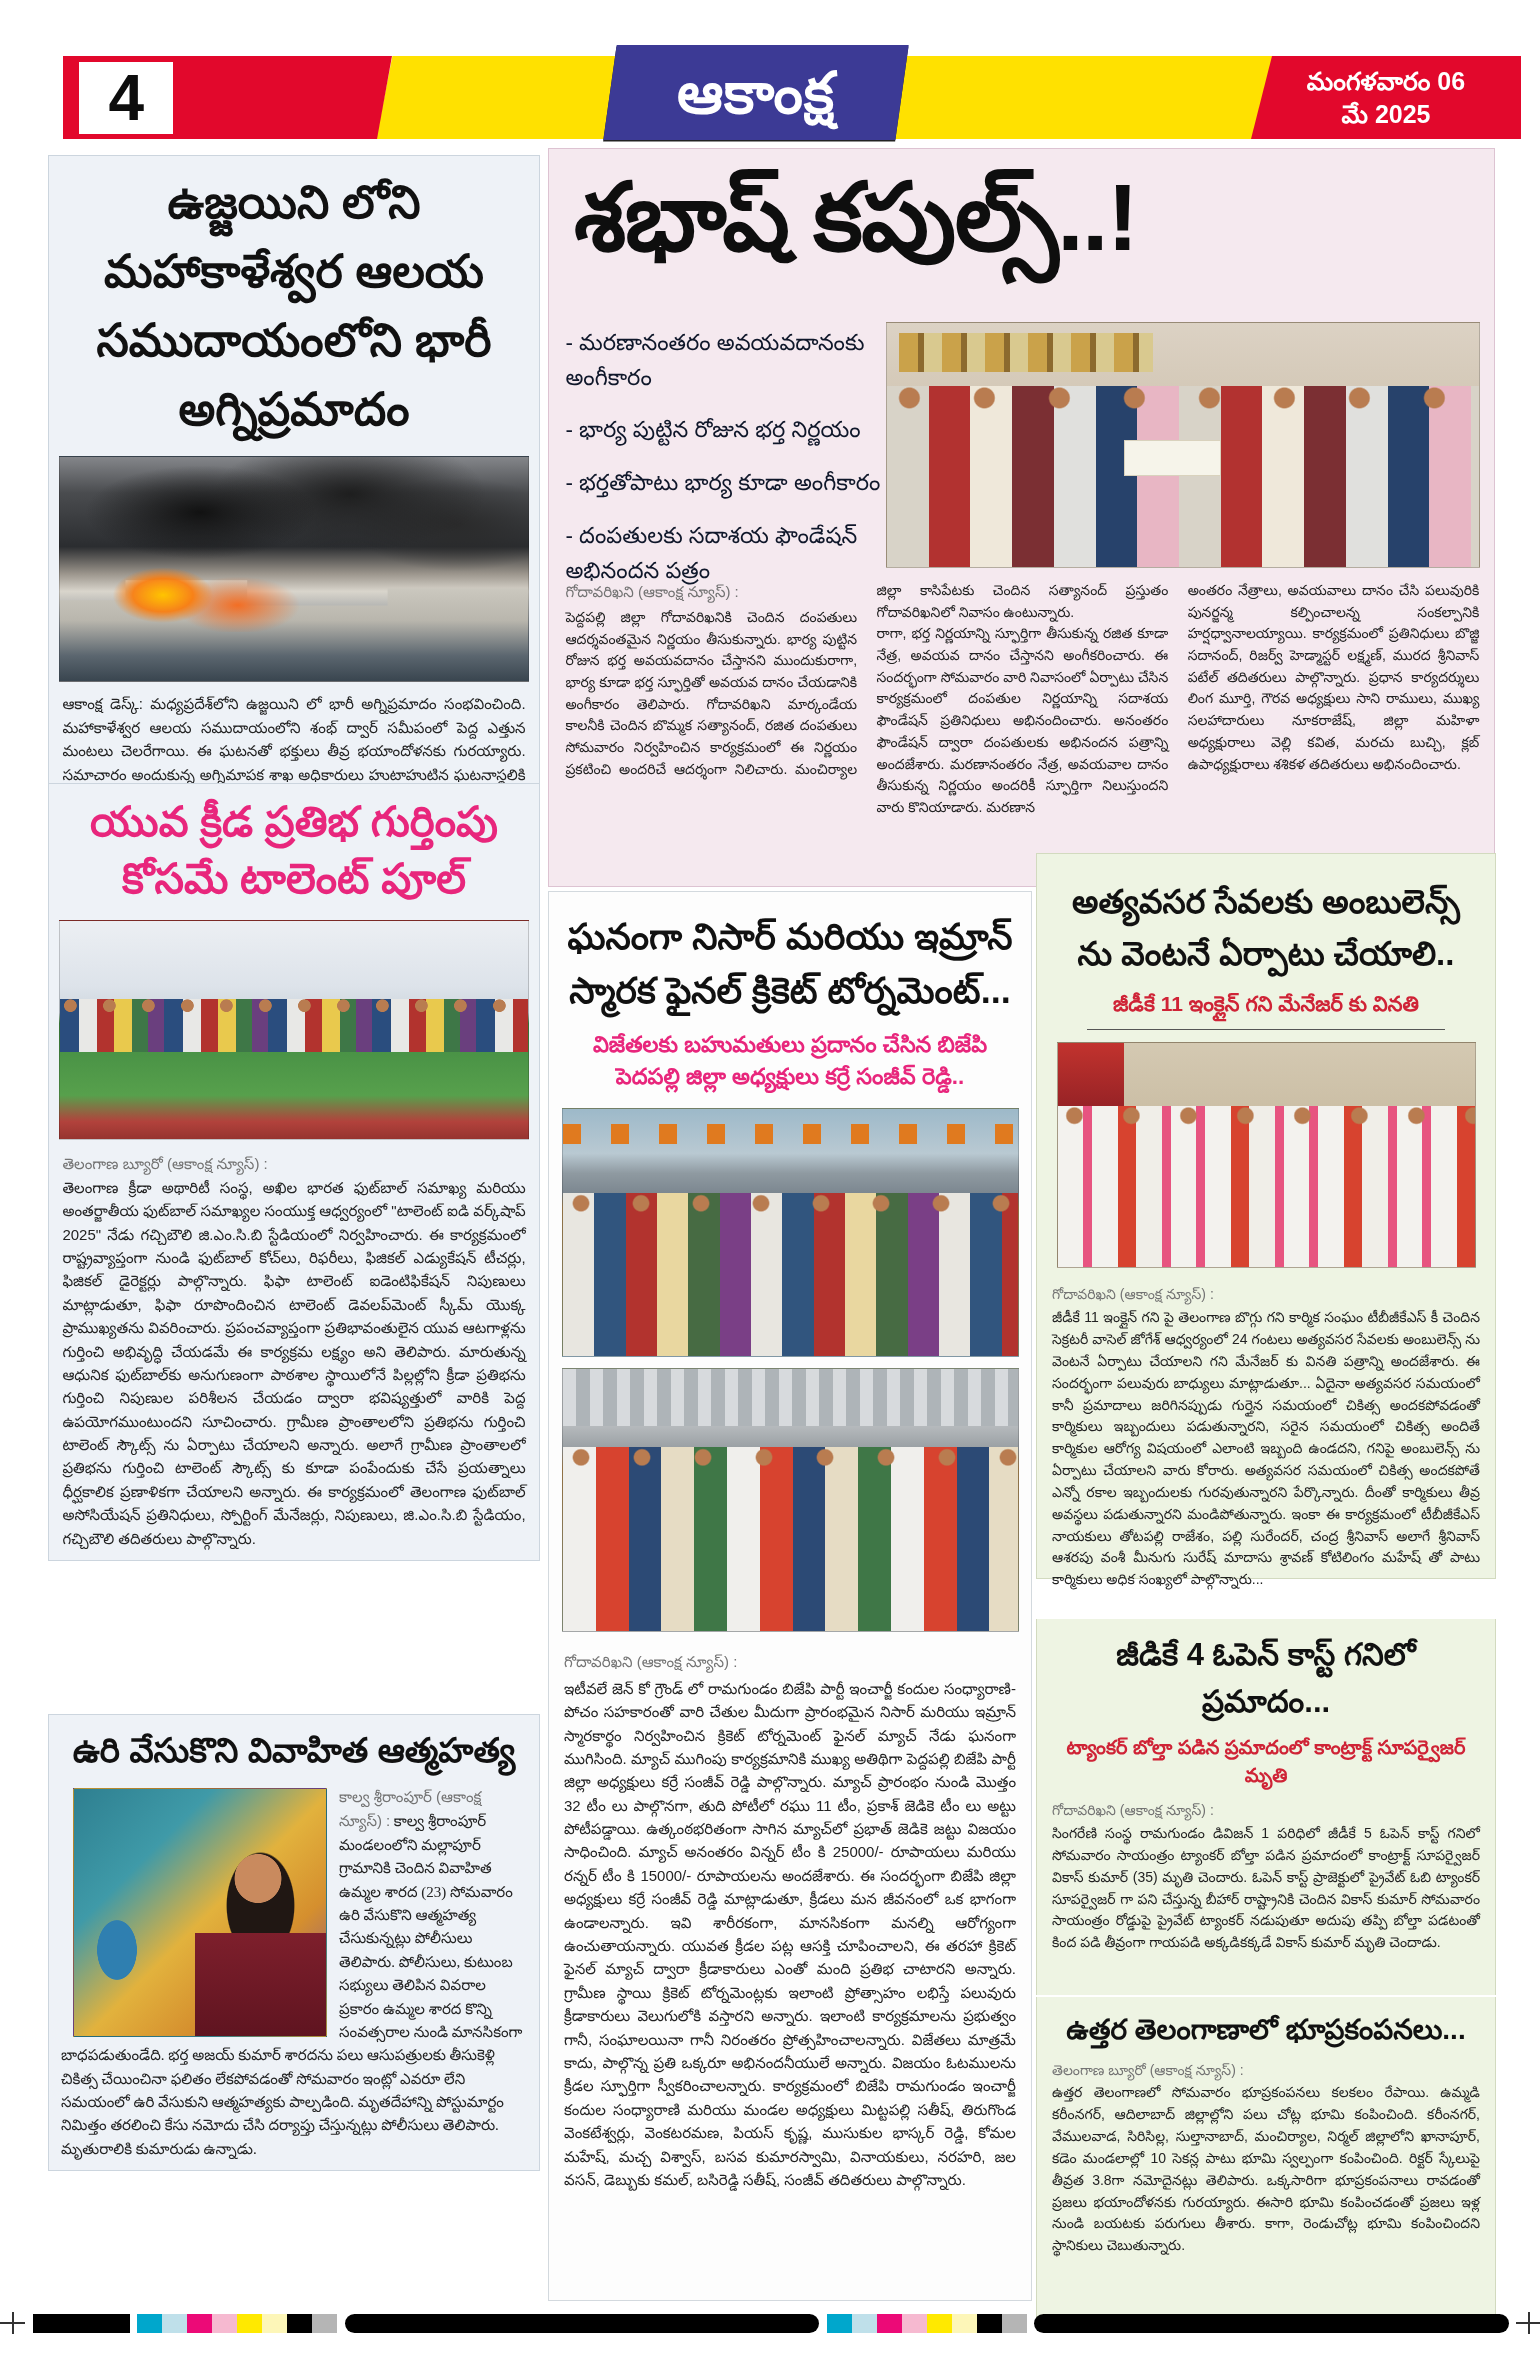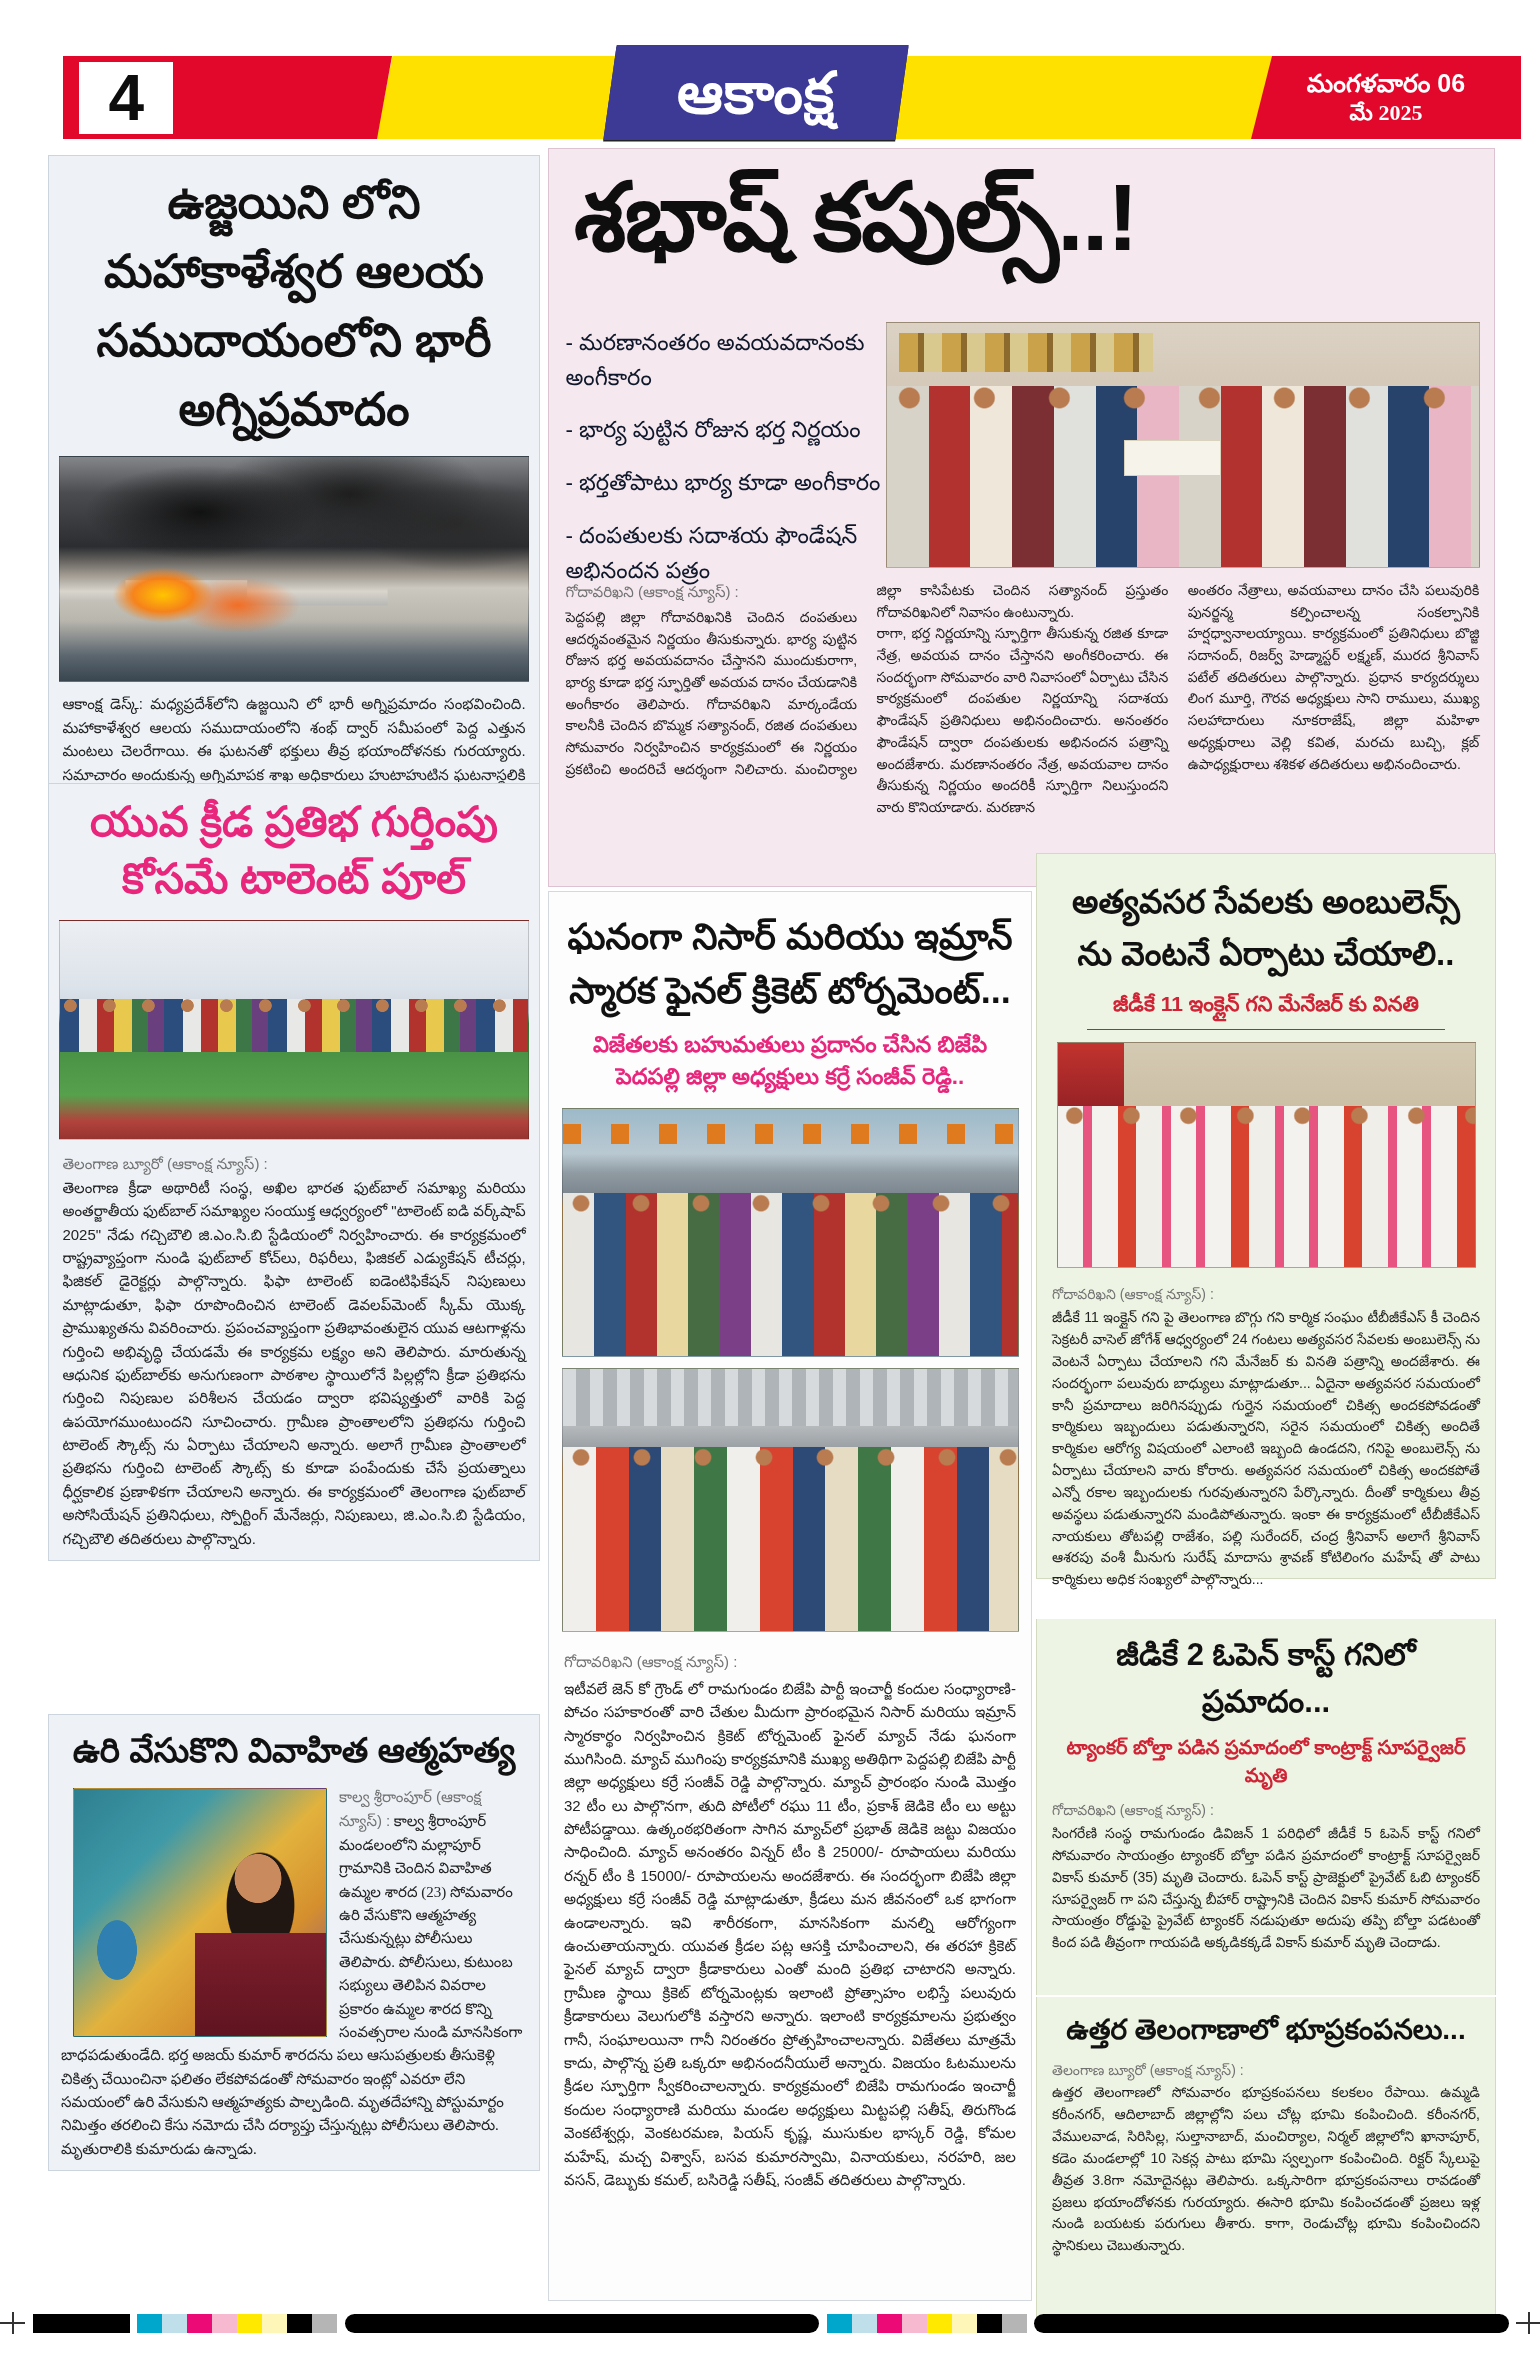--- a/index.html
+++ b/index.html
@@ -14,21 +14,21 @@
   .page-num-box{position:absolute;left:16.4px;top:6px;width:94px;height:72px;background:#fff;
     display:flex;align-items:center;justify-content:center;}
   .page-num{font-size:64px;font-weight:800;color:#0d0d0d;line-height:1;}
   .mast-title-wrap{position:absolute;left:610px;top:45px;width:292px;height:95px;background:#3c3a95;
     transform:skewX(-8deg);display:flex;align-items:center;justify-content:center;box-shadow:0 1.5px 0 #222;}
   .mast-title{transform:skewX(8deg);color:#fff;font-size:58px;font-weight:800;letter-spacing:0.7px;line-height:1;}
   .mast-date{position:absolute;left:1251px;top:56px;width:270px;height:83px;background:#e2082c;
     clip-path:polygon(21px 0,100% 0,100% 100%,calc(0px) 100%);
     display:flex;flex-direction:column;align-items:center;justify-content:center;color:#fff;font-weight:700;}
   .mast-date .l1{font-size:25px;line-height:1.3;}
-  .mast-date .l2{font-size:22px;line-height:1.3;font-family:Liberation Serif, serif;}
+  .mast-date .l2{font-size:25px;line-height:1.3;}
 
   
   .article{position:absolute;box-sizing:border-box;}
   .hl{font-weight:800;text-align:center;color:#111;}
   .body-txt{font-size:15px;line-height:1.56;text-align:justify;color:#222;}
   .dateline{font-size:15px;line-height:1.6;color:#737373;}
   .photo{position:relative;overflow:hidden;border:0.7px solid rgba(0,0,0,.18);}
   .band{position:absolute;left:0;right:0;}
 
   
@@ -254,21 +254,21 @@
     <div class="rule"></div>
     <div class="photo ph-amb">
       <div class="band flag"></div>
       <div class="band people"></div>
     </div>
     <div class="dateline">గోదావరిఖని (ఆకాంక్ష న్యూస్) :</div>
     <div class="body-txt">జీడీకే 11 ఇంక్లైన్ గని పై తెలంగాణ బొగ్గు గని కార్మిక సంఘం టీబీజీకేఎస్ కీ చెందిన సెక్రటరీ వాసెల్ జోగేశ్ ఆధ్వర్యంలో 24 గంటలు అత్యవసర సేవలకు అంబులెన్స్ ను వెంటనే ఏర్పాటు చేయాలని గని మేనేజర్ కు వినతి పత్రాన్ని అందజేశారు. ఈ సందర్భంగా పలువురు బాధ్యులు మాట్లాడుతూ... ఏదైనా అత్యవసర సమయంలో కానీ ప్రమాదాలు జరిగినప్పుడు గుర్తైన సమయంలో చికిత్స అందకపోవడంతో కార్మికులు ఇబ్బందులు పడుతున్నారని, సరైన సమయంలో చికిత్స అందితే కార్మికుల ఆరోగ్య విషయంలో ఎలాంటి ఇబ్బంది ఉండదని, గనిపై అంబులెన్స్ ను ఏర్పాటు చేయాలని వారు కోరారు. అత్యవసర సమయంలో చికిత్స అందకపోతే ఎన్నో రకాల ఇబ్బందులకు గురవుతున్నారని పేర్కొన్నారు. దీంతో కార్మికులు తీవ్ర అవస్థలు పడుతున్నారని మండిపోతున్నారు. ఇంకా ఈ కార్యక్రమంలో టీబీజీకేఎస్ నాయకులు తోటపల్లి రాజేశం, పల్లి సురేందర్, చంద్ర శ్రీనివాస్ అలాగే శ్రీనివాస్ ఆశరపు వంశీ మీనుగు సురేష్ మాదాసు శ్రావణ్ కోటిలింగం మహేష్ తో పాటు కార్మికులు అధిక సంఖ్యలో పాల్గొన్నారు...</div>
   </div>
 
   <div class="article a-gdk5">
-    <div class="hl">జీడికే 2 ఓపెన్ కాస్ట్ గనిలో ప్రమాదం...</div>
+    <div class="hl">జీడికే 4 ఓపెన్ కాస్ట్ గనిలో ప్రమాదం...</div>
     <div class="sub">ట్యాంకర్ బోల్తా పడిన ప్రమాదంలో కాంట్రాక్ట్ సూపర్వైజర్ మృతి</div>
     <div class="dateline">గోదావరిఖని (ఆకాంక్ష న్యూస్) :</div>
     <div class="body-txt">సింగరేణి సంస్థ రామగుండం డివిజన్ 1 పరిధిలో జీడీకే 5 ఓపెన్ కాస్ట్ గనిలో సోమవారం సాయంత్రం ట్యాంకర్ బోల్తా పడిన ప్రమాదంలో కాంట్రాక్ట్ సూపర్వైజర్ వికాస్ కుమార్ (35) మృతి చెందారు. ఓపెన్ కాస్ట్ ప్రాజెక్టులో ప్రైవేట్ ఓబి ట్యాంకర్ సూపర్వైజర్ గా పని చేస్తున్న బీహార్ రాష్ట్రానికి చెందిన వికాస్ కుమార్ సోమవారం సాయంత్రం రోడ్డుపై ప్రైవేట్ ట్యాంకర్ నడుపుతూ అదుపు తప్పి బోల్తా పడటంతో కింద పడి తీవ్రంగా గాయపడి అక్కడికక్కడే వికాస్ కుమార్ మృతి చెందాడు.</div>
   </div>
 
   <div class="article a-quake">
     <div class="hl">ఉత్తర తెలంగాణాలో భూప్రకంపనలు...</div>
     <div class="dateline">తెలంగాణ బ్యూరో (ఆకాంక్ష న్యూస్) :</div>
     <div class="body-txt">ఉత్తర తెలంగాణలో సోమవారం భూప్రకంపనలు కలకలం రేపాయి. ఉమ్మడి కరీంనగర్, ఆదిలాబాద్ జిల్లాల్లోని పలు చోట్ల భూమి కంపించింది. కరీంనగర్, వేములవాడ, సిరిసిల్ల, సుల్తానాబాద్, మంచిర్యాల, నిర్మల్ జిల్లాలోని ఖానాపూర్, కడెం మండలాల్లో 10 సెకన్ల పాటు భూమి స్వల్పంగా కంపించింది. రిక్టర్ స్కేలుపై తీవ్రత 3.8గా నమోదైనట్లు తెలిపారు. ఒక్కసారిగా భూప్రకంపనాలు రావడంతో ప్రజలు భయాందోళనకు గురయ్యారు. ఈసారి భూమి కంపించడంతో ప్రజలు ఇళ్ల నుండి బయటకు పరుగులు తీశారు. కాగా, రెండుచోట్ల భూమి కంపించిందని స్థానికులు చెబుతున్నారు.</div>
   </div>

